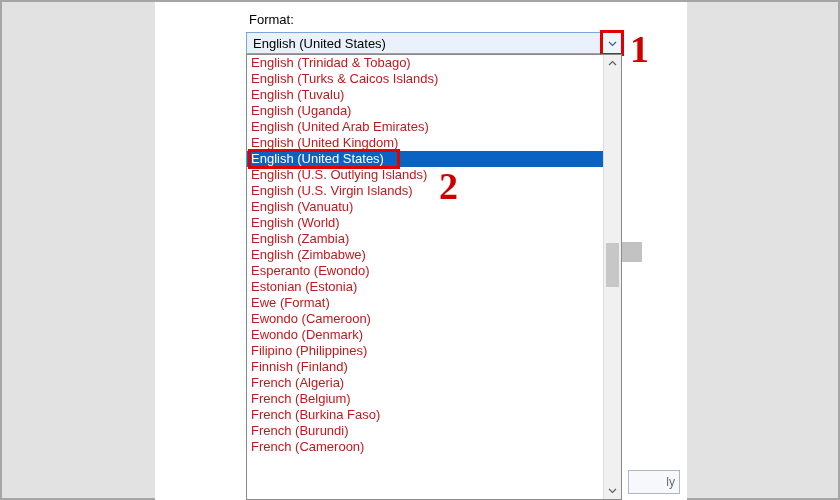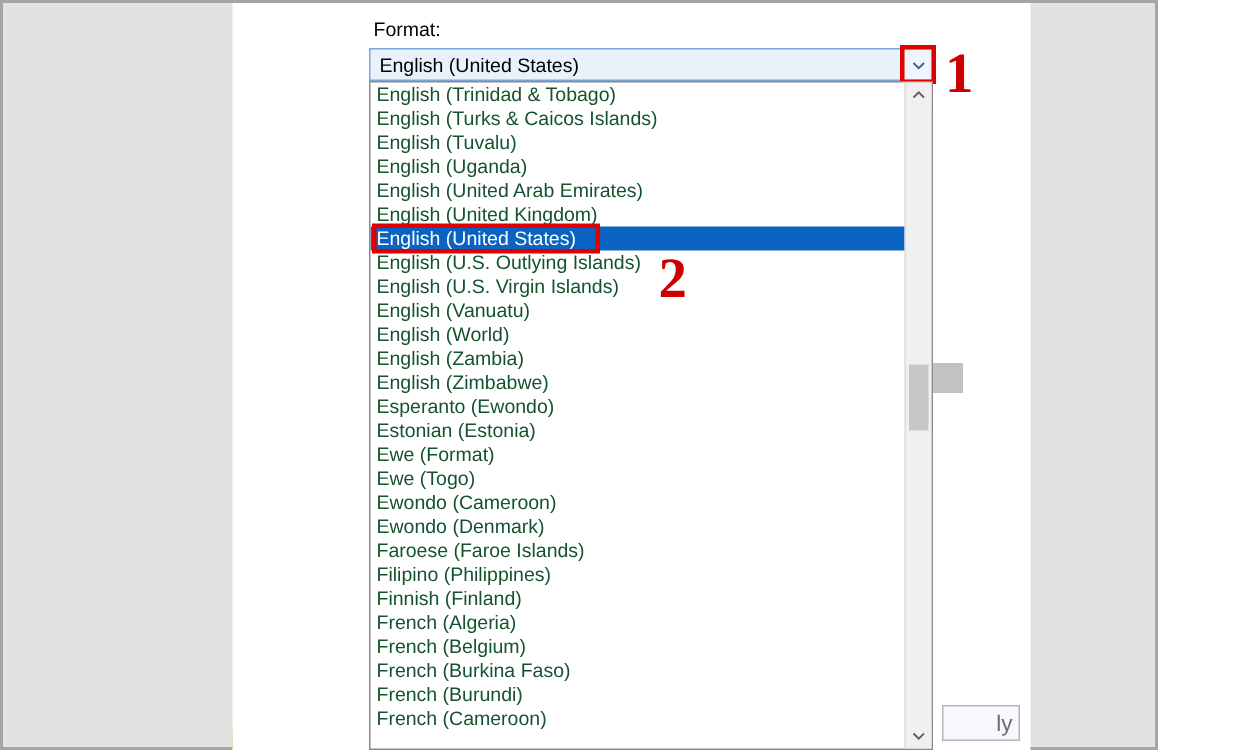--- a/index.html
+++ b/index.html
@@ -6,21 +6,21 @@
     margin: 0;
     padding: 0;
     width: 840px;
     height: 500px;
     overflow: hidden;
     font-family: "Segoe UI", Tahoma, sans-serif;
     font-size: 13px;
   }
   .viewport {
     position: relative;
-    width: 772px;
+    width: 840px;
     height: 500px;
     background: #e2e2e2;
     box-sizing: border-box;
     border: 2px solid #a5a5a5;
   }
   
   .orange-strip {
     position: absolute;
     left: 153px;
     bottom: 0;
@@ -132,21 +132,21 @@
     top: 0;
     right: 17px;
     bottom: 0;
   }
   .item {
     height: 16px;
     line-height: 16px;
     padding-left: 4px;
     white-space: nowrap;
     overflow: hidden;
-    color: #14532d;
+    color: #b91c1c;
     font-size: 13px;
   }
   .item.sel {
     background: #0a63c2;
     color: #fff;
   }
   
   .sel-marker {
     position: absolute;
     border: 3px solid #e10000;
@@ -171,21 +171,21 @@
     bottom: 8px;
     width: 46px;
     height: 22px;
     border: 1px solid #aeb7c0;
     background: #f6f8fb;
     display: flex;
     align-items: center;
     justify-content: flex-end;
     padding-right: 4px;
     color: #6b6b6b;
-    font-size: 15px;
+    font-size: 12px;
   }
   .grey-ghost {
     position: absolute;
     left: 467px;
     top: 240px;
     width: 20px;
     height: 20px;
     background: #c2c2c2;
   }
 </style>
@@ -225,24 +225,22 @@
           <div class="item sel">English (United States)</div>
           <div class="item">English (U.S. Outlying Islands)</div>
           <div class="item">English (U.S. Virgin Islands)</div>
           <div class="item">English (Vanuatu)</div>
           <div class="item">English (World)</div>
           <div class="item">English (Zambia)</div>
           <div class="item">English (Zimbabwe)</div>
           <div class="item">Esperanto (Ewondo)</div>
           <div class="item">Estonian (Estonia)</div>
           <div class="item">Ewe (Format)</div>
-          <div class="item">Ewe (Togo)</div>
           <div class="item">Ewondo (Cameroon)</div>
           <div class="item">Ewondo (Denmark)</div>
-          <div class="item">Faroese (Faroe Islands)</div>
           <div class="item">Filipino (Philippines)</div>
           <div class="item">Finnish (Finland)</div>
           <div class="item">French (Algeria)</div>
           <div class="item">French (Belgium)</div>
           <div class="item">French (Burkina Faso)</div>
           <div class="item">French (Burundi)</div>
           <div class="item">French (Cameroon)</div>
         </div>
       <div class="scroll-track">
         <div class="scroll-arrow">

